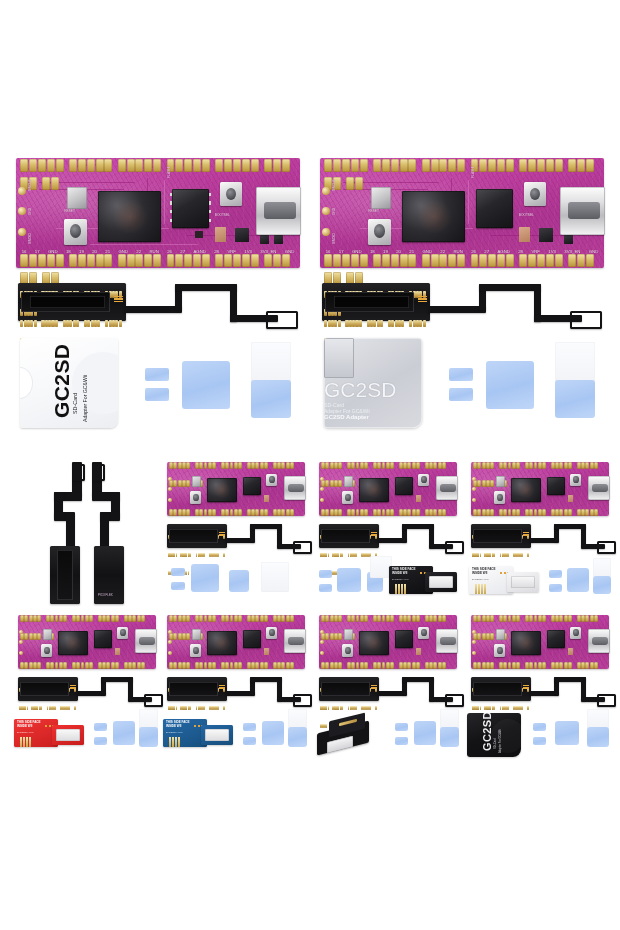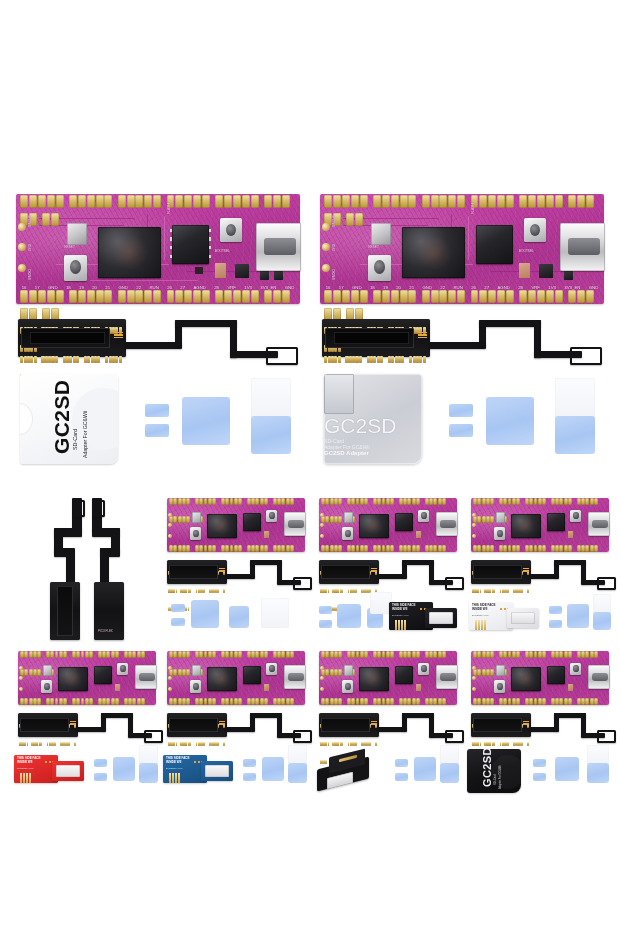--- a/index.html
+++ b/index.html
@@ -3,21 +3,21 @@
 <meta charset="utf-8">
 <title>PicoBoot GC2SD Kit Variants</title>
 <style>
   html,body{margin:0;padding:0;background:#ffffff;}
   body{width:620px;height:930px;position:relative;overflow:hidden;
        font-family:"Liberation Sans",sans-serif;}
 
   .sheet{position:absolute;inset:0;background:#fff;}
 
   
-  .kit{position:absolute;margin-top:36px;}
+  .kit{position:absolute;}
 
   
   .board{position:absolute;border-radius:2px;
     background:
       radial-gradient(ellipse at 22% 40%, rgba(255,255,255,.18) 0%, rgba(255,255,255,0) 45%),
       linear-gradient(170deg,#c94fae 0%,#bd3f9f 30%,#ab3590 62%,#b8409a 100%);
     box-shadow:0 1px 2px rgba(0,0,0,.22);}
   .board .pcb-noise{position:absolute;inset:0;border-radius:2px;opacity:.5;
     background:
       repeating-linear-gradient(60deg, rgba(140,25,115,.40) 0 1px, rgba(0,0,0,0) 1px 4px),

